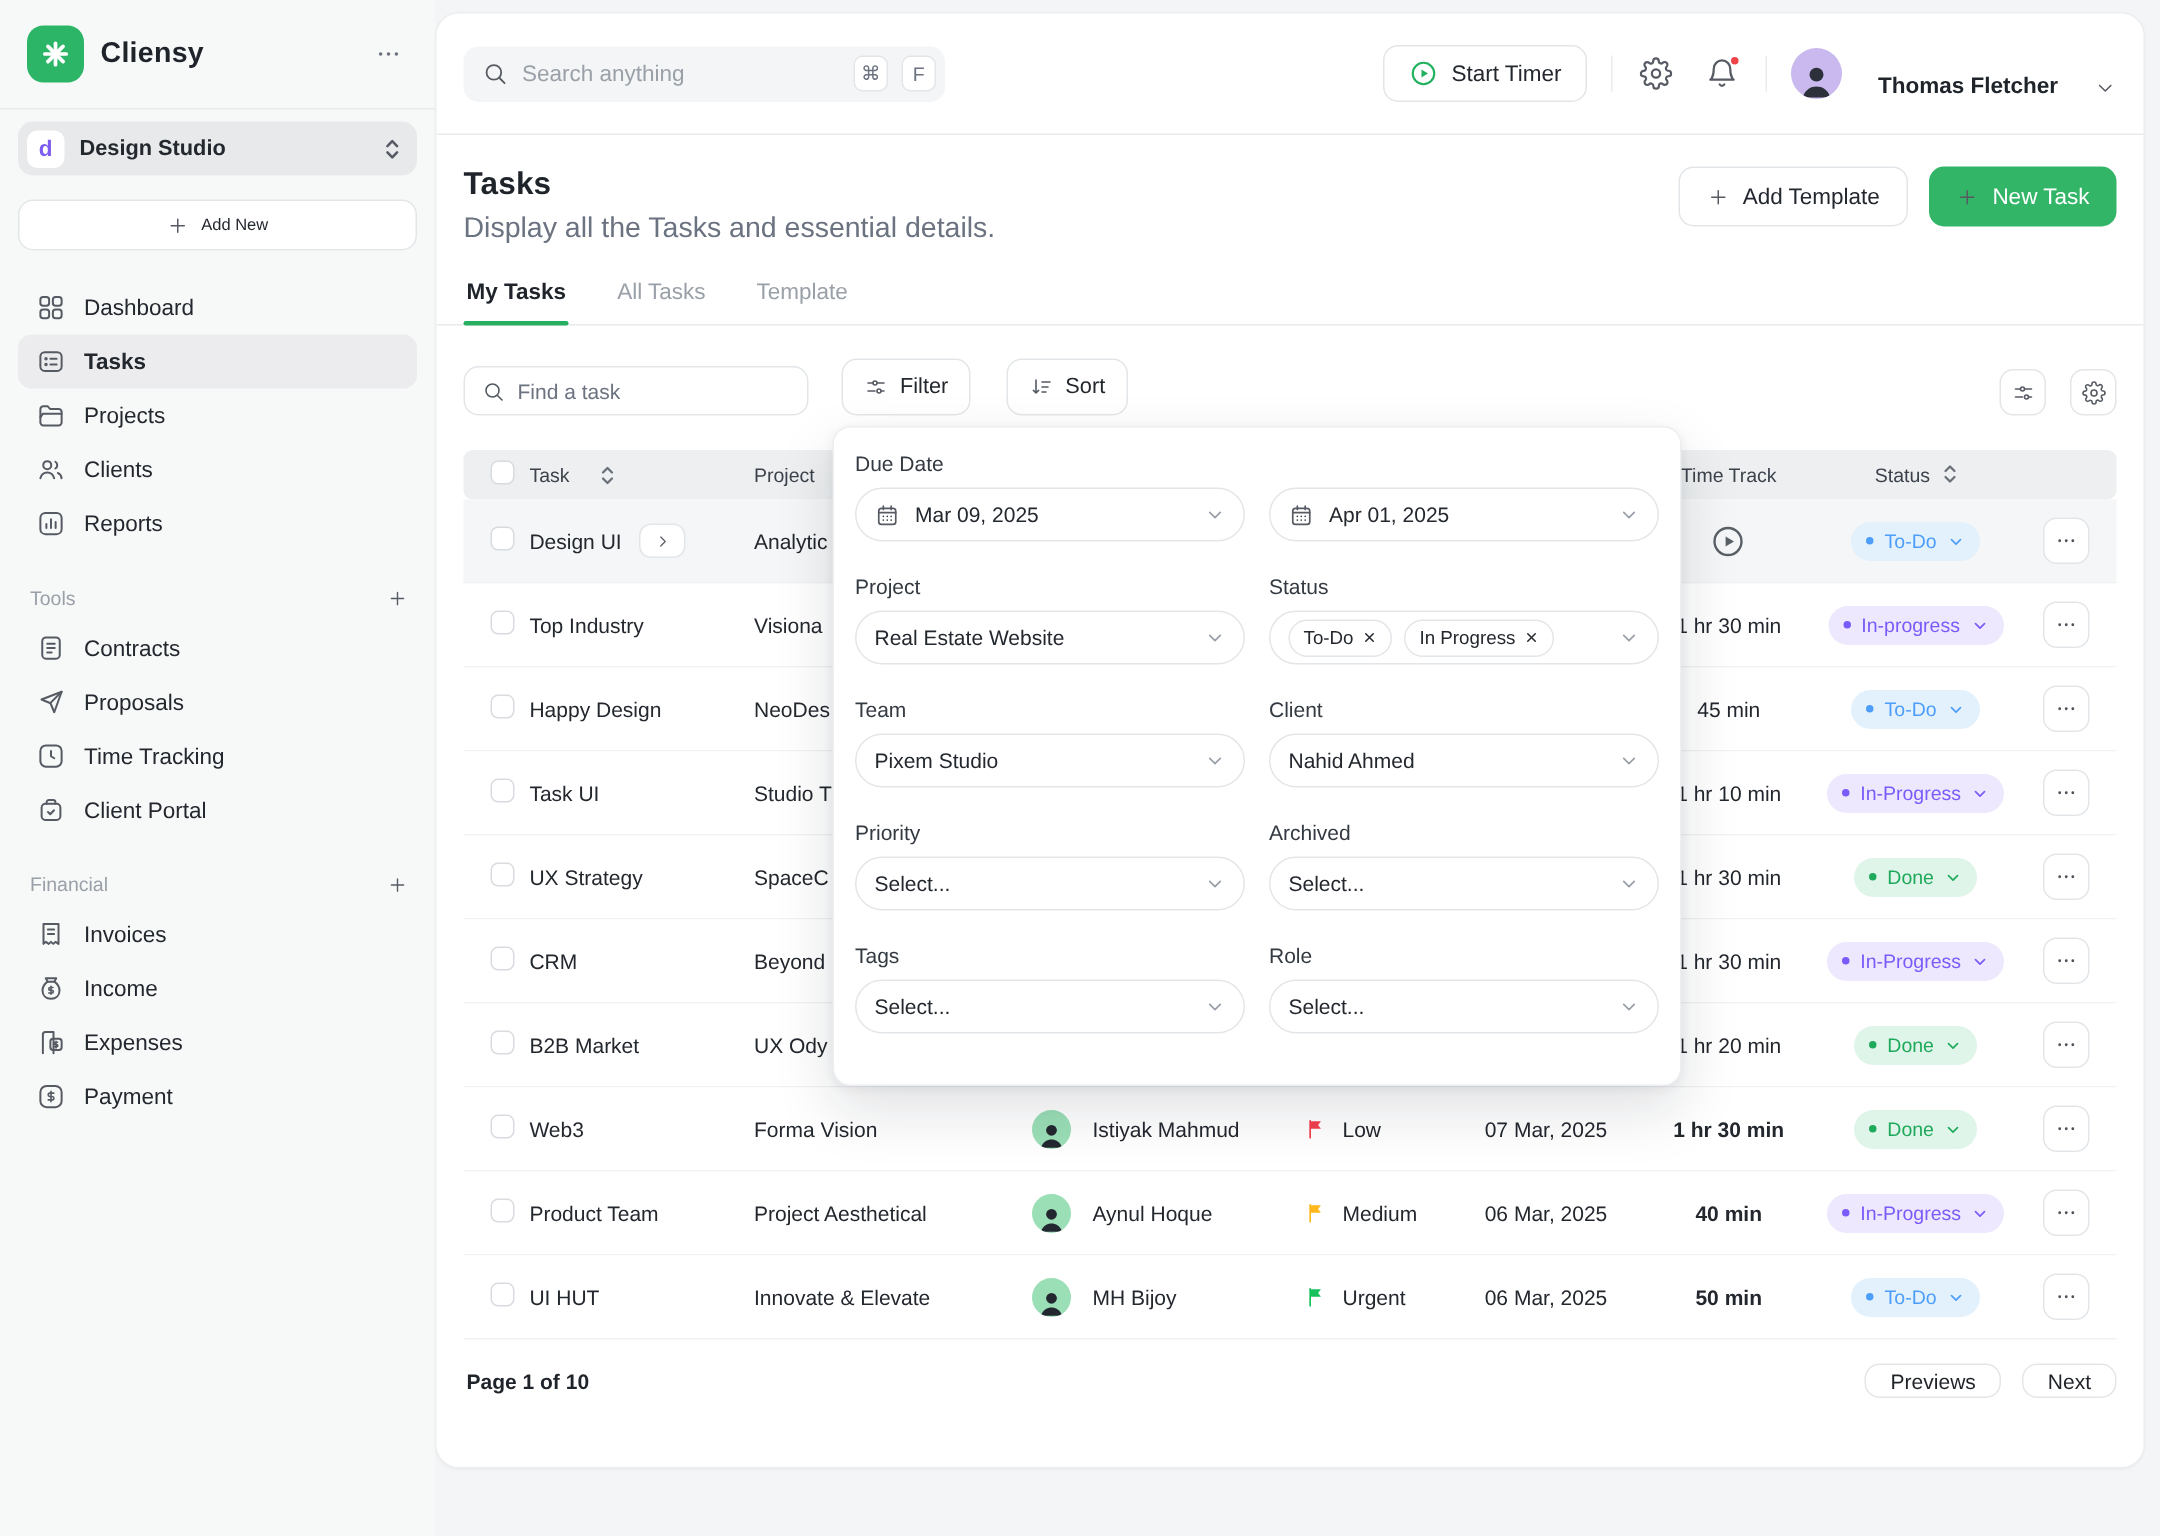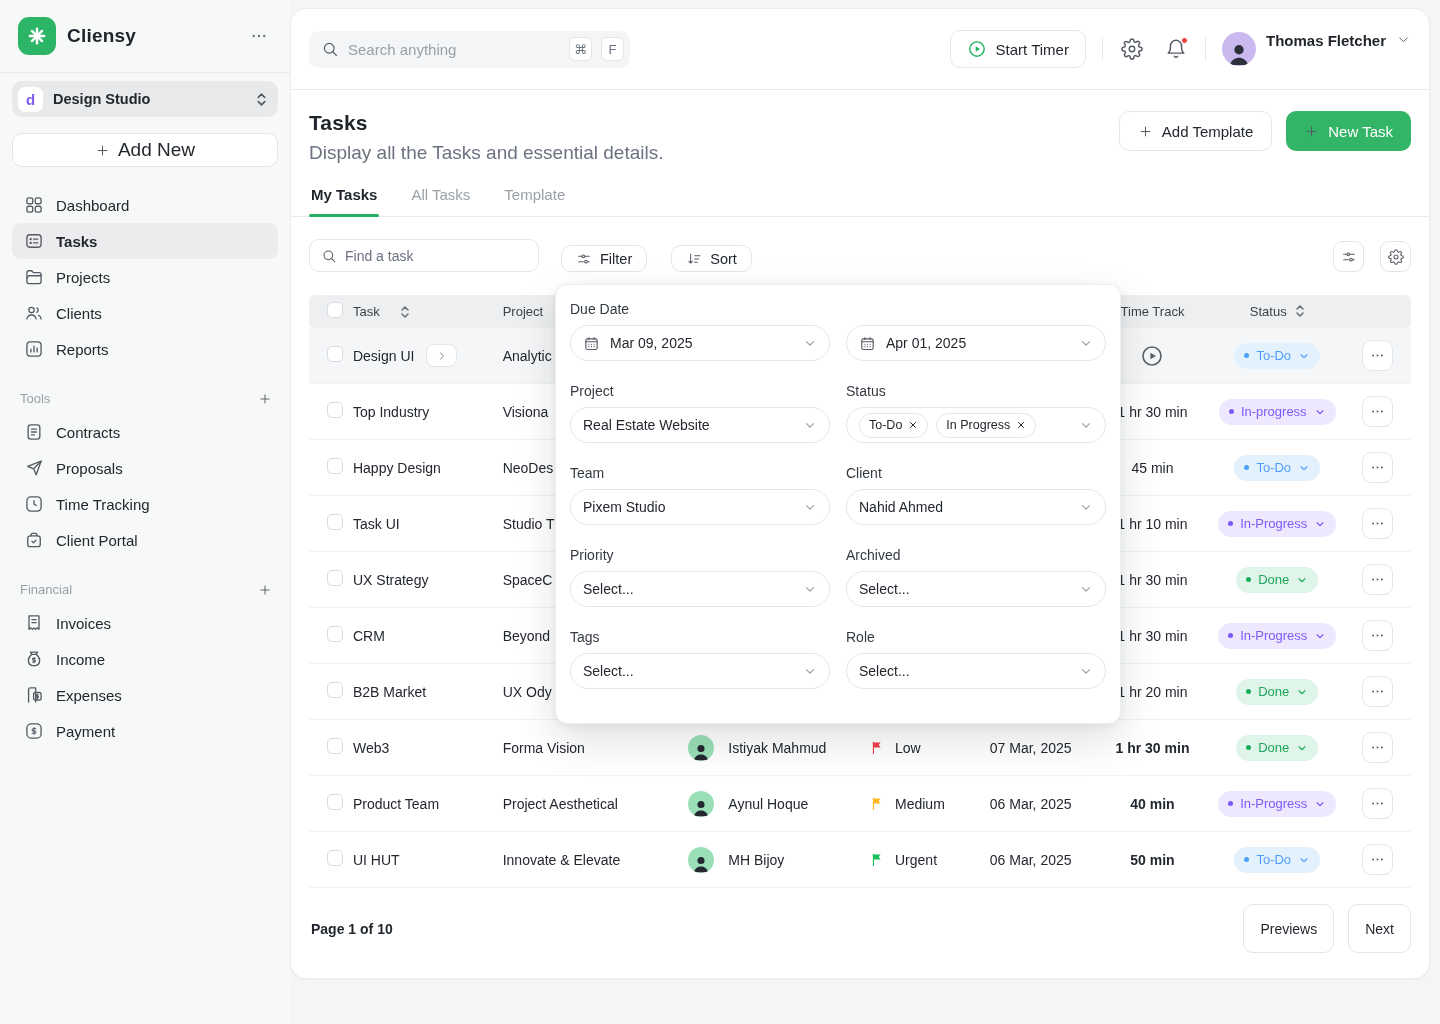--- a/index.html
+++ b/index.html
@@ -25,21 +25,21 @@
   .sidebar{position:absolute;left:0;top:0;width:290px;height:1024px;background:#F7F8F8;padding:0 12px}
   .logo-row{display:flex;align-items:center;height:72px;padding:0 6px}
   .logo-badge{width:38px;height:38px;border-radius:11px;background:var(--brand-green);display:flex;align-items:center;justify-content:center;flex:0 0 auto}
   .logo-name{font-size:19px;font-weight:700;margin-left:11px;letter-spacing:.2px}
   .logo-more{margin-left:auto;color:#6B7280;cursor:pointer;padding:4px}
   .side-divider{height:1px;background:var(--line);margin:0 -12px}
   .ws-pill{margin-top:8px;height:36px;background:#E8E9EB;border-radius:10px;display:flex;align-items:center;padding:0 10px 0 6px;cursor:pointer}
   .ws-initial{width:25px;height:25px;background:#fff;border-radius:7px;color:#7C5CF0;font-weight:700;font-size:15px;display:flex;align-items:center;justify-content:center}
   .ws-name{font-size:14.5px;font-weight:600;margin-left:10px;color:#23272E}
   .ws-caret{margin-left:auto}
-  .addnew-btn{margin-top:16px;width:100%;height:34px;background:#fff;border:1px solid var(--line2);border-radius:10px;display:flex;align-items:center;justify-content:center;gap:8px;font-size:19px;font-weight:500;color:#23272E;cursor:pointer;font-family:inherit}
+  .addnew-btn{margin-top:16px;width:100%;height:34px;background:#fff;border:1px solid var(--line2);border-radius:10px;display:flex;align-items:center;justify-content:center;gap:8px;font-size:11px;font-weight:500;color:#23272E;cursor:pointer;font-family:inherit}
   .nav{margin-top:20px}
   .nav-item{height:36px;display:flex;align-items:center;gap:12px;padding:0 12px;border-radius:9px;font-size:15px;color:#23272E;cursor:pointer}
   .nav-item.active{background:#ECECEE;font-weight:600}
   .sec-head{display:flex;align-items:center;justify-content:space-between;margin:24px 6px 8px 8px}
   .sec-title{font-size:13px;color:#9AA0A8}
   .sec-plus{color:#9AA0A8;cursor:pointer;font-size:16px;line-height:1}
 
   
   .card{position:absolute;left:290px;top:8px;width:1140px;height:971px;background:#fff;border:1px solid #ECEEF0;border-radius:16px;box-shadow:0 1px 2px rgba(16,24,40,.04)}
 
@@ -47,21 +47,21 @@
   .topbar{height:81px;border-bottom:1px solid var(--line);display:flex;align-items:center;padding:0 18px}
   .search-wrap{width:321px;height:37px;background:#F4F5F6;border-radius:10px;display:flex;align-items:center;padding:0 6px 0 12px;gap:9px}
   .search-wrap input{border:none;outline:none;background:transparent;flex:1;font-size:15px;color:#23272E;font-family:inherit}
   .search-wrap input::placeholder{color:#9AA0A8}
   .keycap{min-width:23px;height:24px;background:#fff;border:1px solid var(--line2);border-radius:6px;display:flex;align-items:center;justify-content:center;font-size:13px;color:#6B7280;padding:0 4px}
   .topbar-right{margin-left:auto;display:flex;align-items:center}
   .start-timer{height:38px;border:1px solid var(--line2);border-radius:10px;background:#fff;display:flex;align-items:center;gap:9px;padding:0 16px;font-size:15px;color:#23272E;cursor:pointer;font-family:inherit}
   .vdiv{width:1px;height:24px;background:var(--line);margin:0 16px}
   .iconbtn{background:none;border:none;cursor:pointer;padding:2px;position:relative}
   .bell-dot{position:absolute;top:1px;right:1px;width:7px;height:7px;border-radius:50%;background:var(--notification-dot);border:1.5px solid #fff}
-  .user{display:flex;align-items:flex-start;gap:10px;cursor:pointer}
+  .user{display:flex;align-items:flex-end;gap:24px;cursor:pointer}
   .avatar{border-radius:50%;overflow:hidden;display:inline-flex;align-items:flex-end;justify-content:center;flex:0 0 auto}
   .avatar.av-user{width:34px;height:34px;background:#C9B9EF}
   .avatar.av-row{width:26px;height:26px;background:#9BDFB7}
   .user-name{font-size:15px;font-weight:600}
 
   
   .page-head{display:flex;align-items:flex-start;padding:21px 18px 0 18px}
   .page-title{font-size:21px;font-weight:700;letter-spacing:.1px}
   .page-sub{font-size:19px;color:#6B7280;margin-top:7px}
   .head-actions{margin-left:auto;display:flex;gap:14px}
@@ -72,21 +72,21 @@
   .tabs{display:flex;gap:30px;padding:0 18px;margin-top:18px;border-bottom:1px solid var(--line)}
   .tab{font-size:15px;color:#9AA0A8;padding:4px 2px 13px;cursor:pointer;position:relative}
   .tab.active{color:var(--ink);font-weight:700}
   .tab.active::after{content:"";position:absolute;left:0;right:0;bottom:-1px;height:3px;border-radius:3px;background:var(--tab-active-green)}
 
   
   .toolbar{display:flex;align-items:flex-end;padding:22px 18px 23px}
   .find-wrap{width:230px;height:33px;border:1px solid var(--line2);border-radius:10px;display:flex;align-items:center;gap:8px;padding:0 11px;background:#fff}
   .find-wrap input{border:none;outline:none;flex:1;font-size:14px;color:#23272E;font-family:inherit;background:transparent}
   .find-wrap input::placeholder{color:#6B7280}
-  .tool-btn{height:27px;border:1px solid var(--line2);border-radius:10px;background:#fff;display:flex;align-items:center;gap:8px;padding:0 14px;font-size:14.5px;color:#23272E;cursor:pointer;font-family:inherit}
+  .tool-btn{height:38px;border:1px solid var(--line2);border-radius:10px;background:#fff;display:flex;align-items:center;gap:8px;padding:0 14px;font-size:14.5px;color:#23272E;cursor:pointer;font-family:inherit}
   .tool-btn.filter{margin-left:22px}
   .tool-btn.sort{margin-left:24px}
   .toolbar-right{margin-left:auto;display:flex;gap:16px}
   .sqbtn{width:31px;height:31px;border:1px solid var(--line2);border-radius:9px;background:#fff;display:flex;align-items:center;justify-content:center;cursor:pointer}
 
   
   .table{margin:0 18px}
   .thead{height:33px;background:#EDEFF0;border-radius:6px;display:flex;align-items:center;font-size:13px;color:var(--ink2)}
   .trow{height:56px;display:flex;align-items:center;border-bottom:1px solid #EFF1F2;font-size:14px;color:#23272E;background:#fff}
   .trow.selected{background:#F5F6F7}
@@ -112,21 +112,21 @@
   .st-done .dot{background:var(--status-done-text)}
   .dotsbtn{width:31px;height:31px;border:1px solid var(--line2);border-radius:9px;background:#fff;display:flex;align-items:center;justify-content:center;cursor:pointer}
   .flag.pr-low{color:var(--priority-low)}
   .flag.pr-medium{color:var(--priority-medium)}
   .flag.pr-urgent{color:var(--priority-urgent)}
 
   
   .pagefoot{display:flex;align-items:center;padding:16px 18px 0 20px}
   .page-label{font-size:14px;font-weight:600}
   .pg-btns{margin-left:auto;display:flex;gap:14px}
-  .pg-btn{height:49px;border:1px solid var(--line2);border-radius:10px;background:#fff;padding:0 16px;font-size:14px;color:#1F2329;cursor:pointer;font-family:inherit}
+  .pg-btn{height:23px;border:1px solid var(--line2);border-radius:10px;background:#fff;padding:0 16px;font-size:14px;color:#1F2329;cursor:pointer;font-family:inherit}
 
   
   .popup{position:absolute;left:555px;top:284px;width:566px;height:440px;background:#fff;border:1px solid #ECEEF0;border-radius:12px;box-shadow:0 16px 40px rgba(16,24,40,.13),0 2px 8px rgba(16,24,40,.06);padding:16px 14px;z-index:50}
   .fp-label{font-size:14px;color:#343A42;margin-bottom:8px}
   .fp-row2{display:grid;grid-template-columns:1fr 1fr;column-gap:16px;margin-bottom:22px}
   .fp-field{height:36px;border:1px solid var(--line2);border-radius:18px;display:flex;align-items:center;gap:10px;padding:0 12px;font-size:14px;color:#23272E;cursor:pointer;background:#fff}
   .fp-field .caret{margin-left:auto}
   .fp-chipfield{gap:8px}
   .mini-chip{height:25px;border:1px solid var(--line2);border-radius:13px;display:inline-flex;align-items:center;gap:6px;padding:0 9px;font-size:12.5px;color:#23272E}
   .mini-chip .x{cursor:pointer;display:flex}

